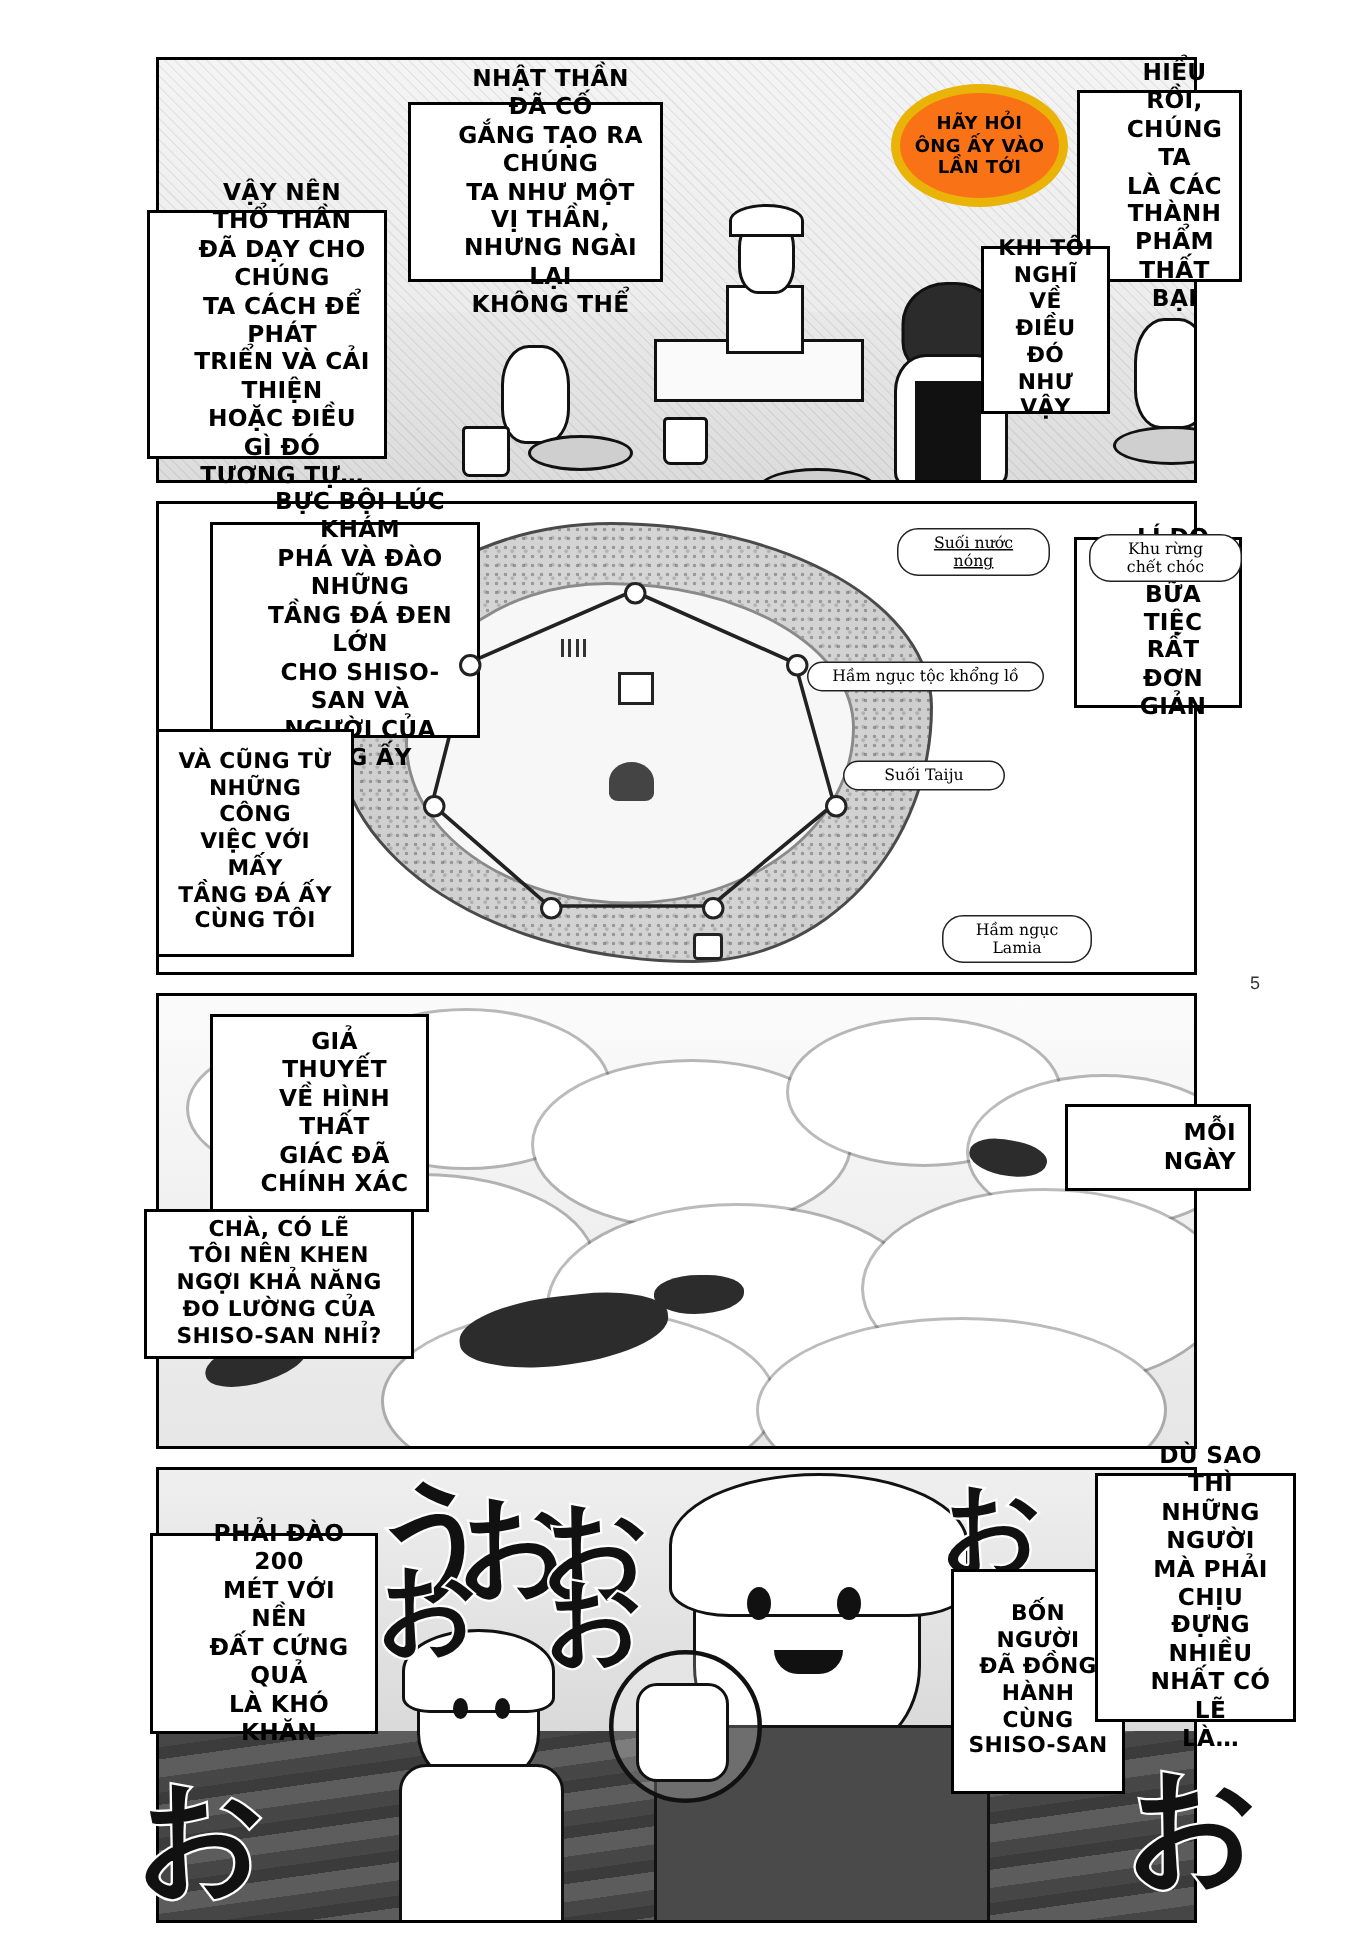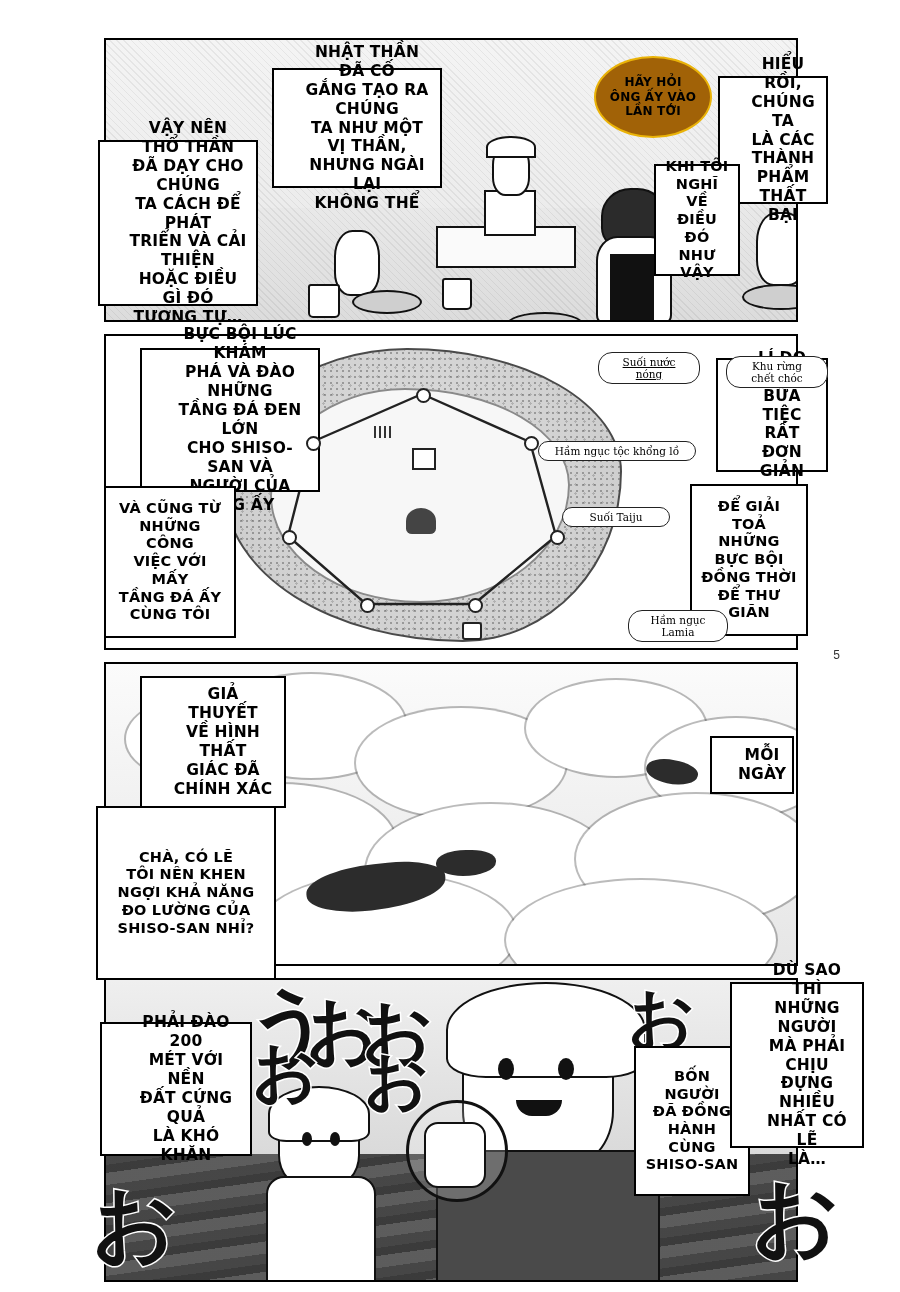--- a/index.html
+++ b/index.html
@@ -54,22 +54,22 @@
     align-items: center;
     justify-content: center;
     letter-spacing: .2px;
   }
   .b14 { font-size: 14.5px; }
   .b15 { font-size: 15.5px; padding-left: 28px; }
   .b12 { font-size: 12px; }
 
   .oval {
     border-radius: 50% / 50%;
-    border: 2px solid #eab308;
-    background: #a16207;
+    border: 6px solid #eab308;
+    background: #f97316;
   }
 
   
   .p1-floor {
     position: absolute; left: 0; top: 60%; right: 0; bottom: 0;
     background: linear-gradient(#e9e9e9, #dcdcdc);
   }
   .p1-wall {
     position: absolute; left: 0; top: 0; right: 0; height: 62%;
     background: linear-gradient(#f4f4f4, #ececec);
@@ -248,21 +248,21 @@
 KHÔNG THỂ</div>
   <div class="bubble b15" style="left:98px; top:140px; width:160px; height:166px;">VẬY NÊN THỔ THẦN
 ĐÃ DẠY CHO CHÚNG
 TA CÁCH ĐỂ PHÁT
 TRIỂN VÀ CẢI THIỆN
 HOẶC ĐIỀU GÌ ĐÓ
 TƯƠNG TỰ…</div>
   <div class="bubble b12 oval" style="left:594px; top:56px; width:118px; height:82px;">HÃY HỎI
 ÔNG ẤY VÀO
 LẦN TỚI</div>
-  <div class="bubble b15" style="left:718px; top:76px; width:110px; height:128px;">HIỂU RỒI,
+  <div class="bubble b15" style="left:718px; top:60px; width:110px; height:128px;">HIỂU RỒI,
 CHÚNG TA
 LÀ CÁC THÀNH
 PHẨM THẤT
 BẠI</div>
   <div class="bubble b14" style="left:654px; top:164px; width:86px; height:112px;">KHI TÔI
 NGHĨ VỀ
 ĐIỀU ĐÓ
 NHƯ VẬY</div>
 
   <div class="panel" id="panel-2">
@@ -307,25 +307,20 @@
 NGƯỜI CỦA ÔNG ẤY</div>
   <div class="bubble b14" style="left:104px; top:486px; width:132px; height:152px;">VÀ CŨNG TỪ
 NHỮNG CÔNG
 VIỆC VỚI MẤY
 TẦNG ĐÁ ẤY
 CÙNG TÔI</div>
   <div class="bubble b15" style="left:716px; top:358px; width:112px; height:114px;">LÍ DO CHO
 BỮA TIỆC
 RẤT ĐƠN
 GIẢN</div>
-  <div class="bubble b14" style="left:690px; top:484px; width:118px; height:152px;">ĐỂ GIẢI
-TOẢ NHỮNG
-BỰC BỘI
-ĐỒNG THỜI
-ĐỂ THƯ GIÃN</div>
 
   <div class="page-num">5</div>
 
   <div class="panel" id="panel-3">
     <div class="cloudfield"></div>
 
     <div class="cloud" style="left:20px;  top:32px;  width:150px; height:86px;"></div>
     <div class="cloud" style="left:110px; top:10px;  width:190px; height:104px;"></div>
     <div class="cloud" style="left:250px; top:44px;  width:210px; height:110px;"></div>
     <div class="cloud" style="left:420px; top:16px;  width:180px; height:96px;"></div>
@@ -339,26 +334,26 @@
     <div class="darkblob" style="left:200px; top:200px; width:140px; height:46px; transform:rotate(-6deg);"></div>
     <div class="darkblob" style="left:330px; top:186px; width:60px; height:26px;"></div>
     <div class="darkblob" style="left:540px; top:96px; width:52px; height:24px; transform:rotate(12deg);"></div>
     <div class="darkblob" style="left:30px; top:230px; width:70px; height:28px; transform:rotate(-14deg);"></div>
   </div>
 
   <div class="bubble b15" style="left:140px; top:676px; width:146px; height:132px;">GIẢ THUYẾT
 VỀ HÌNH THẤT
 GIÁC ĐÃ
 CHÍNH XÁC</div>
-  <div class="bubble b14" style="left:96px; top:806px; width:180px; height:174px;">CHÀ, CÓ LẼ
+  <div class="bubble b14" style="left:96px; top:806px; width:180px; height:100px;">CHÀ, CÓ LẼ
 TÔI NÊN KHEN
 NGỢI KHẢ NĂNG
 ĐO LƯỜNG CỦA
 SHISO-SAN NHỈ?</div>
-  <div class="bubble b15" style="left:710px; top:736px; width:84px; height:58px;">MỖI NGÀY</div>
+  <div class="bubble b15" style="left:710px; top:736px; width:124px; height:58px;text-align:right;">MỖI NGÀY</div>
 
   <div class="panel" id="panel-4">
     <div class="p4-bg"></div>
     <div class="p4-ground"></div>
 
     <div class="girl" style="left:356px; top:16px; width:148px; height:170px; border-radius:46% 46% 34% 34%;"></div>
     <div style="position:absolute; left:340px; top:2px; width:196px; height:92px; background:#fff; border:2px solid #111; border-radius:50% 50% 20% 20%;"></div>
     <div style="position:absolute; left:392px; top:78px; width:16px; height:22px; background:#111; border-radius:50%;"></div>
     <div style="position:absolute; left:452px; top:78px; width:16px; height:22px; background:#111; border-radius:50%;"></div>
     <div style="position:absolute; left:410px; top:120px; width:46px; height:16px; background:#111; border-radius:0 0 22px 22px;"></div>

